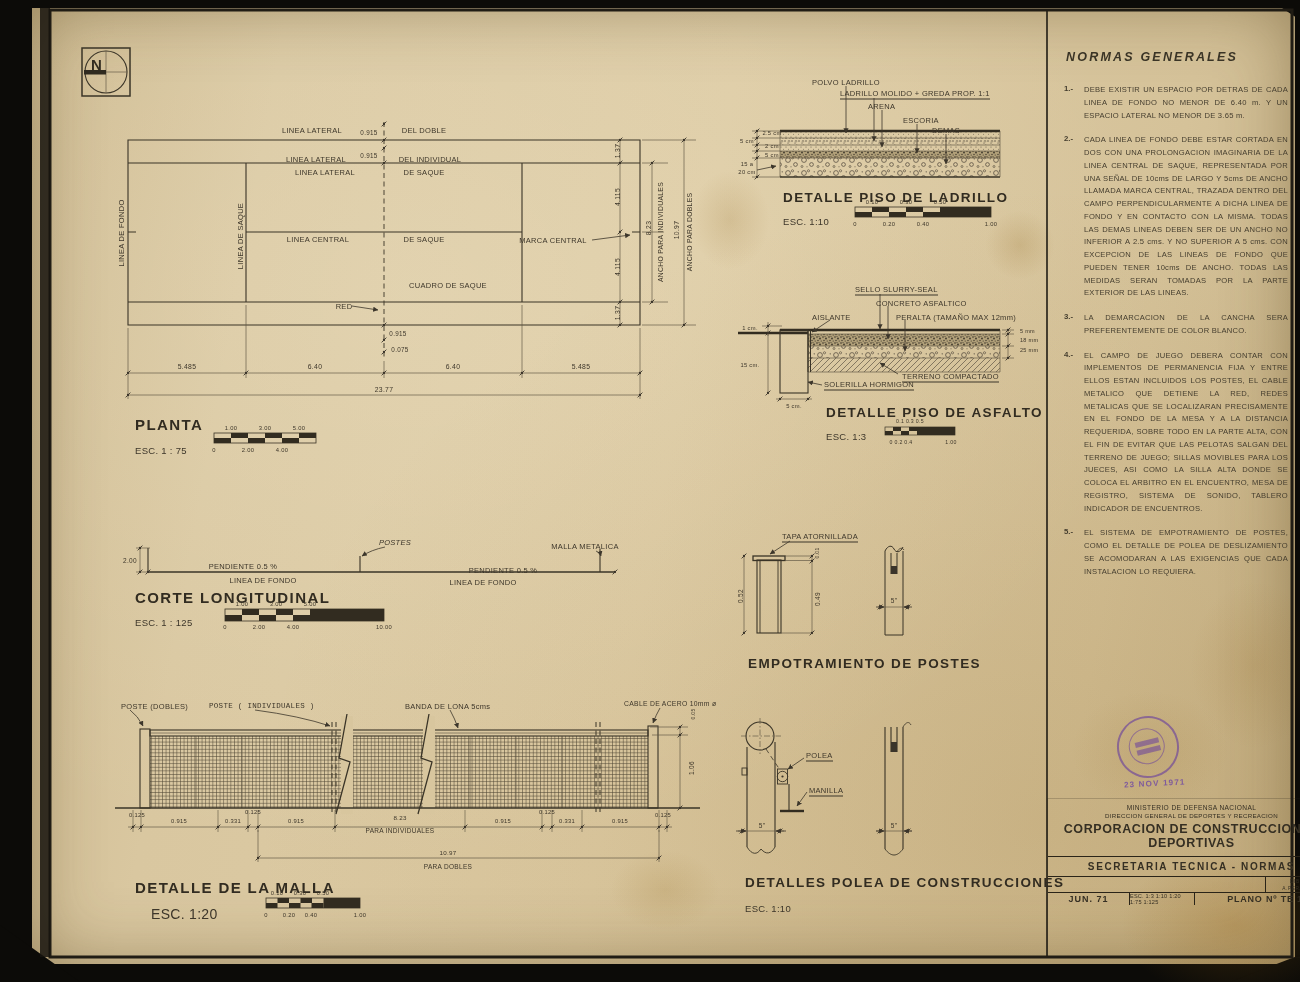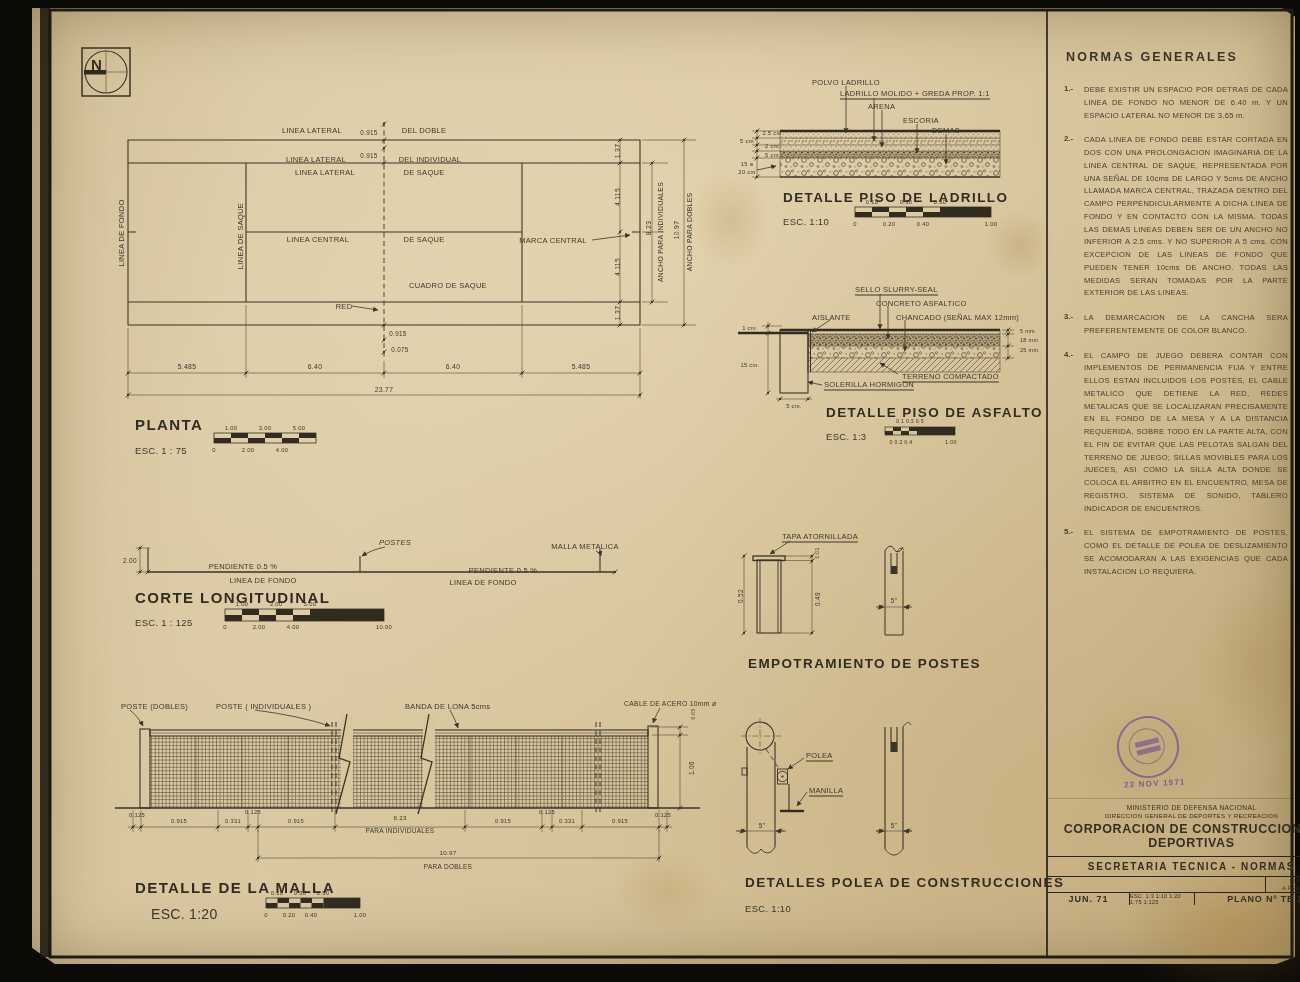--- a/index.html
+++ b/index.html
@@ -23,21 +23,21 @@
   
   .frame{fill:none;stroke:#201c14;stroke-width:3;}
   .frame2{stroke:#201c14;stroke-width:1.6;}
   .ln{stroke:#3a3427;stroke-width:1.1;fill:none;}
   .lb{stroke:#322c20;stroke-width:2.3;fill:none;}
   .lt{stroke:#5c5441;stroke-width:.65;fill:none;}
   .dash{stroke-dasharray:5,3.5;}
   .ld{stroke:#3c362b;stroke-width:.8;fill:none;marker-end:url(#arr);}
   
   #normas{position:absolute;left:1064px;top:44px;width:224px;color:#443d2e;}
-  #normas .n-title{font-size:12.5px;font-weight:700;letter-spacing:2.2px;color:#3a3426;margin:6px 0 20px 2px;}
+  #normas .n-title{font-size:12.5px;font-weight:700;letter-spacing:2.2px;color:#3a3426;margin:6px 0 20px 2px;font-style:italic;}
   .norma-item{display:grid;grid-template-columns:17px 1fr;gap:3px;margin-bottom:12px;}
   .norma-num{font-size:7.8px;font-weight:700;}
   .norma-text{font-size:7.6px;line-height:1.68;text-align:justify;letter-spacing:.25px;}
   
   #titleblock{position:absolute;left:1047px;top:798px;width:289px;height:160px;
               border:1.6px solid #26211737;color:#352f23;}
   #titleblock,.tb-row{box-sizing:border-box;}
   .tb-row{border-bottom:1.4px solid #2a2418;}
   .tb-r1{height:58px;text-align:center;padding-top:5px;}
   .tb-min1{font-size:6.6px;letter-spacing:.4px;}
@@ -353,21 +353,21 @@
       <span class="anno" style="left: 872px; top: 202px; font-size: 5.8px; transform: translate(-50%, -50%);">0.10</span>
       <span class="anno" style="left: 906px; top: 202px; font-size: 5.8px; transform: translate(-50%, -50%);">0.30</span>
       <span class="anno" style="left: 940px; top: 202px; font-size: 5.8px; transform: translate(-50%, -50%);">0.50</span>
       <span class="anno" style="left: 855px; top: 224px; font-size: 5.8px; transform: translate(-50%, -50%);">0</span>
       <span class="anno" style="left: 889px; top: 224px; font-size: 5.8px; transform: translate(-50%, -50%);">0.20</span>
       <span class="anno" style="left: 923px; top: 224px; font-size: 5.8px; transform: translate(-50%, -50%);">0.40</span>
       <span class="anno" style="left: 991px; top: 224px; font-size: 5.8px; transform: translate(-50%, -50%);">1.00</span>
       <span class="anno u" style="left: 855px; top: 290px; transform: translate(0px, -50%);">SELLO SLURRY-SEAL</span>
       <span class="anno" style="left: 876px; top: 303px; transform: translate(0px, -50%);">CONCRETO ASFALTICO</span>
       <span class="anno" style="left: 812px; top: 317px; transform: translate(0px, -50%);">AISLANTE</span>
-      <span class="anno" style="left: 896px; top: 317px; transform: translate(0px, -50%);">CHANCADO (SEÑAL MAX 12mm)</span>
+      <span class="anno" style="left: 896px; top: 317px; transform: translate(0px, -50%);">PERALTA (TAMAÑO MAX 12mm)</span>
       <span class="anno u" style="left: 902px; top: 377px; transform: translate(0px, -50%);">TERRENO COMPACTADO</span>
       <span class="anno u" style="left: 824px; top: 385px; transform: translate(0px, -50%);">SOLERILLA HORMIGON</span>
       <span class="anno" style="left: 750px; top: 328px; font-size: 5.8px; transform: translate(-50%, -50%);">1 cm.</span>
       <span class="anno" style="left: 750px; top: 365px; font-size: 5.8px; transform: translate(-50%, -50%);">15 cm.</span>
       <span class="anno" style="left: 794px; top: 406px; font-size: 5.8px; transform: translate(-50%, -50%);">5 cm.</span>
       <span class="anno" style="left: 1020px; top: 331px; font-size: 5.5px; transform: translate(0px, -50%);">5 mm</span>
       <span class="anno" style="left: 1020px; top: 340px; font-size: 5.5px; transform: translate(0px, -50%);">18 mm</span>
       <span class="anno" style="left: 1020px; top: 350px; font-size: 5.5px; transform: translate(0px, -50%);">25 mm</span>
       <span class="anno title" style="left: 826px; top: 412px; font-size: 13.5px; transform: translate(0px, -50%);">DETALLE PISO DE ASFALTO</span>
       <span class="anno" style="left: 826px; top: 436px; font-size: 9.5px; transform: translate(0px, -50%);">ESC.  1:3</span>
@@ -390,21 +390,21 @@
       <span class="anno" style="left: 259px; top: 627px; font-size: 5.8px; transform: translate(-50%, -50%);">2.00</span>
       <span class="anno" style="left: 293px; top: 627px; font-size: 5.8px; transform: translate(-50%, -50%);">4.00</span>
       <span class="anno" style="left: 384px; top: 627px; font-size: 5.8px; transform: translate(-50%, -50%);">10.00</span>
       <span class="anno u" style="left: 782px; top: 537px; transform: translate(0px, -50%);">TAPA ATORNILLADA</span>
       <span class="anno" style="left: 740px; top: 596px; font-size: 6.5px; transform: translate(-50%, -50%) rotate(-90deg);">0.52</span>
       <span class="anno" style="left: 817px; top: 553px; font-size: 5px; transform: translate(-50%, -50%) rotate(-90deg);">0.01</span>
       <span class="anno" style="left: 817px; top: 599px; font-size: 6.5px; transform: translate(-50%, -50%) rotate(-90deg);">0.49</span>
       <span class="anno" style="left: 894px; top: 600px; font-size: 6.5px; transform: translate(-50%, -50%);">5"</span>
       <span class="anno title" style="left: 748px; top: 663px; font-size: 13.5px; transform: translate(0px, -50%);">EMPOTRAMIENTO DE POSTES</span>
       <span class="anno" style="left: 121px; top: 706px; transform: translate(0px, -50%);">POSTE (DOBLES)</span>
-      <span class="anno" style="left: 216px; top: 706px; transform: translate(0px, -50%);">POSTE ( INDIVIDUALES )</span>
+      <span class="anno" style="left: 209px; top: 706px; transform: translate(0px, -50%); font-family: Liberation Mono, monospace;">POSTE ( INDIVIDUALES )</span>
       <span class="anno" style="left: 405px; top: 706px; transform: translate(0px, -50%);">BANDA DE LONA  5cms</span>
       <span class="anno" style="left: 624px; top: 703px; font-size: 6.8px; transform: translate(0px, -50%);">CABLE DE ACERO 10mm ø</span>
       <span class="anno" style="left: 693px; top: 714px; font-size: 5px; transform: translate(-50%, -50%) rotate(-90deg);">0.05</span>
       <span class="anno" style="left: 691px; top: 768px; font-size: 6.5px; transform: translate(-50%, -50%) rotate(-90deg);">1.06</span>
       <span class="anno" style="left: 137px; top: 815px; font-size: 5.8px; transform: translate(-50%, -50%);">0.125</span>
       <span class="anno" style="left: 179px; top: 821px; font-size: 5.8px; transform: translate(-50%, -50%);">0.915</span>
       <span class="anno" style="left: 233px; top: 821px; font-size: 5.8px; transform: translate(-50%, -50%);">0.331</span>
       <span class="anno" style="left: 253px; top: 812px; font-size: 5.8px; transform: translate(-50%, -50%);">0.125</span>
       <span class="anno" style="left: 296px; top: 821px; font-size: 5.8px; transform: translate(-50%, -50%);">0.915</span>
       <span class="anno" style="left: 400px; top: 817px; font-size: 6.2px; transform: translate(-50%, -50%);">8.23</span>

